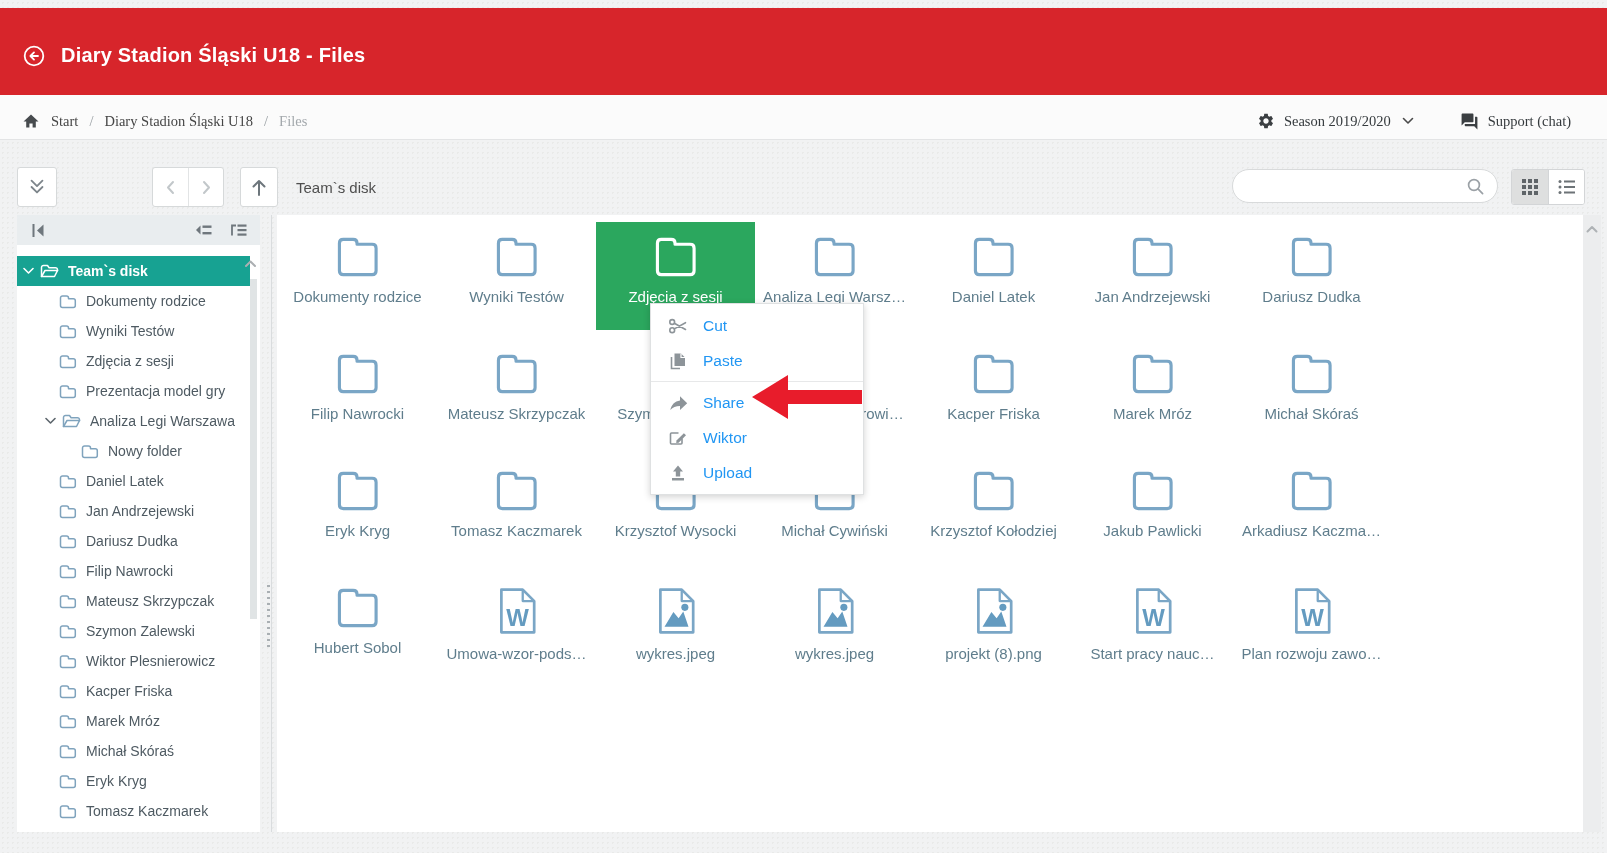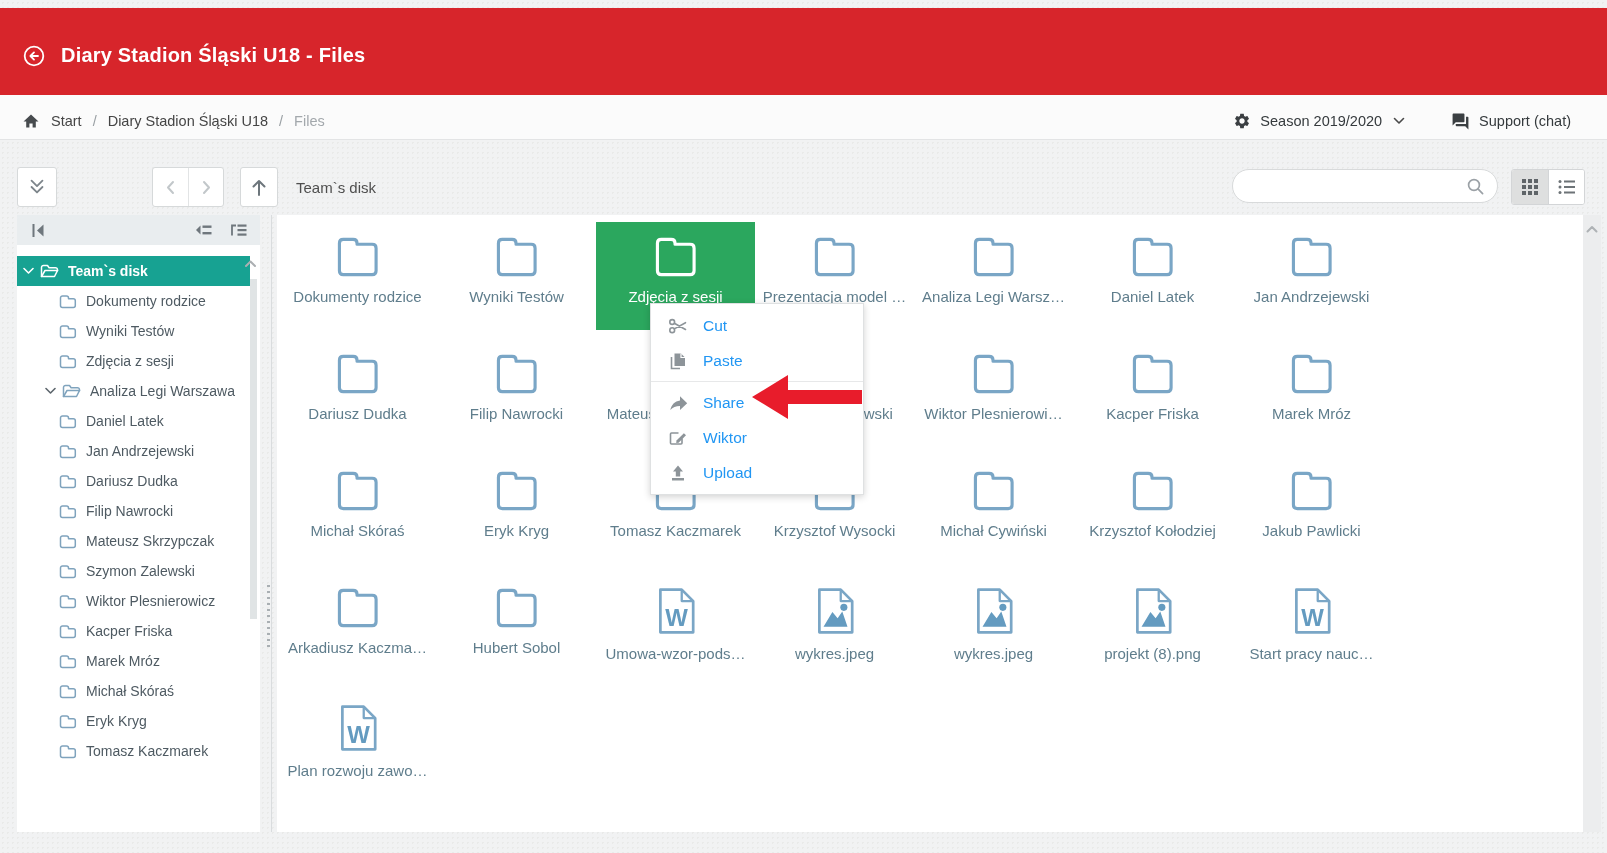--- a/index.html
+++ b/index.html
@@ -20,21 +20,21 @@
     position:absolute; top:0; left:0; right:0; height:95px;
     background:#d7252b; display:flex; align-items:center; padding-left:22px;margin-top:8px;
   }
   .back-btn { width:24px; height:24px; cursor:pointer; }
   .app-title { color:#fff; font-size:20px; font-weight:bold; margin-left:15px; letter-spacing:.2px; }
 
   
   .crumb-bar {
     position:absolute; top:95px; left:0; right:0; height:45px;
     background:#fbfbfb; border-bottom:1px solid #e3e4e5;
-    display:flex; align-items:center; padding:8px 36px 0 22px; font-size:14.5px;
+    display:flex; align-items:center; padding:8px 36px 0 22px; font-size:14.5px;font-family:Liberation Serif, serif;
   }
   .crumb-left { display:flex; align-items:center; gap:11px; }
   .crumb-item { color:#454545; }
   .crumb-sep { color:#9aa0a4; }
   .crumb-item.current { color:#a3a8ac; }
   .crumb-right { margin-left:auto; display:flex; align-items:center; }
   .top-btn { display:flex; align-items:center; gap:9px; color:#353a3d; cursor:pointer; }
   .season-btn { margin-right:46px; }
   .chev-sm { margin-left:2px; }
 
@@ -311,35 +311,55 @@
       <div class="tree-row" style="--lvl: 1;">
 
         <span class="tf tf-closed">
           <svg width="18" height="15" viewBox="0 0 18 15">
             <path class="st" d="M1.5 4 a2 2 0 0 1 2 -2 h4 a2 2 0 0 1 2 2 v0.8 h4.8 a2 2 0 0 1 2 2 v4.7 a2 2 0 0 1 -2 2 h-10.8 a2 2 0 0 1 -2 -2 z" fill="none" stroke-width="1.5" stroke-linejoin="round"></path>
           </svg>
         </span>
 
         <span class="tlabel">Zdjęcia z sesji</span>
       </div>
+      <div class="tree-row" style="--lvl: 1;">
+
+        <span class="tf tf-closed">
+          <svg width="18" height="15" viewBox="0 0 18 15">
+            <path class="st" d="M1.5 4 a2 2 0 0 1 2 -2 h4 a2 2 0 0 1 2 2 v0.8 h4.8 a2 2 0 0 1 2 2 v4.7 a2 2 0 0 1 -2 2 h-10.8 a2 2 0 0 1 -2 -2 z" fill="none" stroke-width="1.5" stroke-linejoin="round"></path>
+          </svg>
+        </span>
+
+        <span class="tlabel">Prezentacja model gry</span>
+      </div>
       <div class="tree-row expanded" style="--lvl: 1;">
         <span class="caret">
           <svg width="11" height="8" viewBox="0 0 11 8">
             <path class="ct" d="M1 1.5 L5.5 6 L10 1.5" fill="none" stroke-width="1.6" stroke-linecap="round" stroke-linejoin="round"></path>
           </svg>
         </span>
 
         <span class="tf tf-open">
           <svg width="19" height="15" viewBox="0 0 19 15">
             <path class="st" d="M1.5 12.5 V3.5 a2 2 0 0 1 2 -2 h4 l1.6 2.2 h6.4 a2 2 0 0 1 2 2 v1" fill="none" stroke-width="1.5" stroke-linejoin="round" stroke-linecap="round"></path>
             <path class="st" d="M1.5 12.5 L5 6.5 h12.5 L14.5 12.5 Z" fill="none" stroke-width="1.5" stroke-linejoin="round"></path>
           </svg>
         </span>
         <span class="tlabel">Analiza Legi Warszawa</span>
       </div>
+      <div class="tree-row" style="--lvl: 2;">
+
+        <span class="tf tf-closed">
+          <svg width="18" height="15" viewBox="0 0 18 15">
+            <path class="st" d="M1.5 4 a2 2 0 0 1 2 -2 h4 a2 2 0 0 1 2 2 v0.8 h4.8 a2 2 0 0 1 2 2 v4.7 a2 2 0 0 1 -2 2 h-10.8 a2 2 0 0 1 -2 -2 z" fill="none" stroke-width="1.5" stroke-linejoin="round"></path>
+          </svg>
+        </span>
+
+        <span class="tlabel">Nowy folder</span>
+      </div>
       <div class="tree-row" style="--lvl: 1;">
 
         <span class="tf tf-closed">
           <svg width="18" height="15" viewBox="0 0 18 15">
             <path class="st" d="M1.5 4 a2 2 0 0 1 2 -2 h4 a2 2 0 0 1 2 2 v0.8 h4.8 a2 2 0 0 1 2 2 v4.7 a2 2 0 0 1 -2 2 h-10.8 a2 2 0 0 1 -2 -2 z" fill="none" stroke-width="1.5" stroke-linejoin="round"></path>
           </svg>
         </span>
 
         <span class="tlabel">Daniel Latek</span>
       </div>
@@ -486,29 +506,20 @@
         <span class="label">Wyniki Testów</span>
       </div>
       <div class="cell selected type-folder">
         <span class="icon gi-folder">
           <svg width="50" height="44" viewBox="0 0 48 45">
             <path class="st" d="M5 36.5 V8.5 Q5 4.5 9 4.5 H19 Q23 4.5 23 8.5 V9.5 H38.5 Q42.5 9.5 42.5 13.5 V36.5 Q42.5 40.5 38.5 40.5 H9 Q5 40.5 5 36.5 Z" fill="none" stroke-width="3.2" stroke-linejoin="round"></path>
           </svg>
         </span>
 
         <span class="label">Zdjęcia z sesji</span>
-      </div>
-      <div class="cell type-folder">
-        <span class="icon gi-folder">
-          <svg width="50" height="44" viewBox="0 0 48 45">
-            <path class="st" d="M5 36.5 V8.5 Q5 4.5 9 4.5 H19 Q23 4.5 23 8.5 V9.5 H38.5 Q42.5 9.5 42.5 13.5 V36.5 Q42.5 40.5 38.5 40.5 H9 Q5 40.5 5 36.5 Z" fill="none" stroke-width="3.2" stroke-linejoin="round"></path>
-          </svg>
-        </span>
-
-        <span class="label">Prezentacja model …</span>
       </div>
       <div class="cell type-folder">
         <span class="icon gi-folder">
           <svg width="50" height="44" viewBox="0 0 48 45">
             <path class="st" d="M5 36.5 V8.5 Q5 4.5 9 4.5 H19 Q23 4.5 23 8.5 V9.5 H38.5 Q42.5 9.5 42.5 13.5 V36.5 Q42.5 40.5 38.5 40.5 H9 Q5 40.5 5 36.5 Z" fill="none" stroke-width="3.2" stroke-linejoin="round"></path>
           </svg>
         </span>
 
         <span class="label">Analiza Legi Warsz…</span>
       </div>

